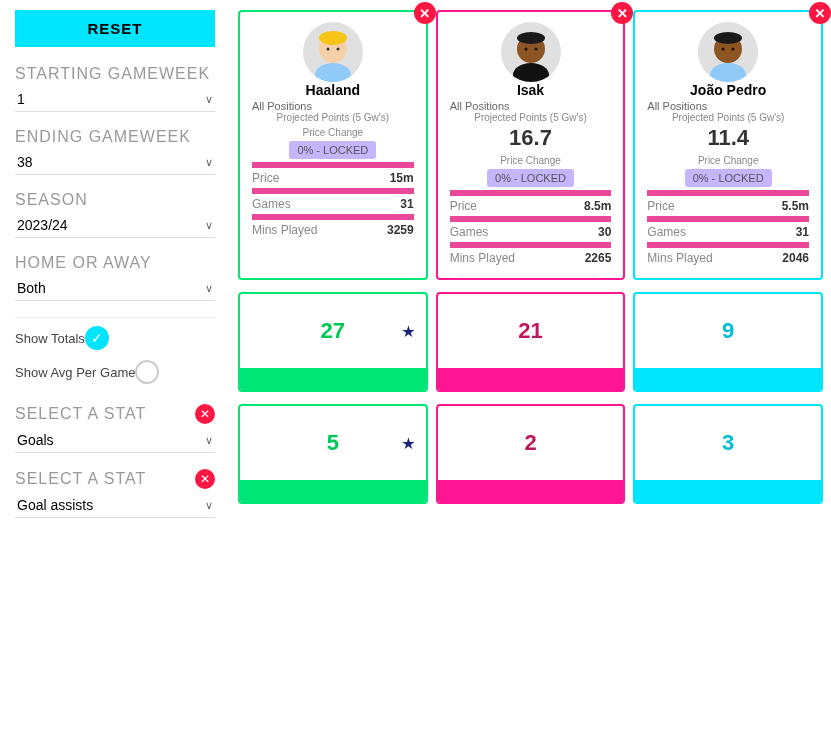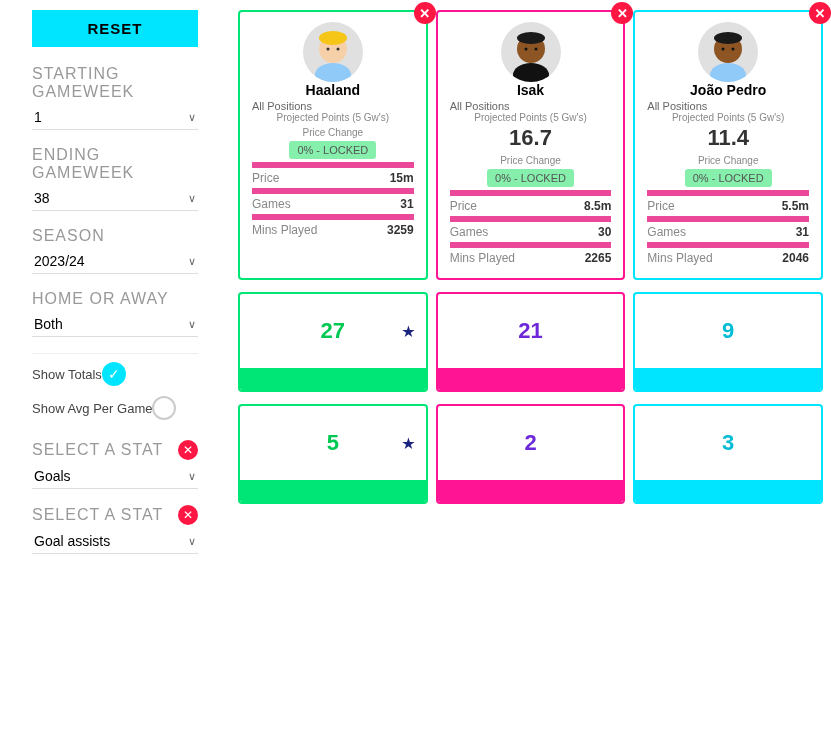--- a/index.html
+++ b/index.html
@@ -8,21 +8,21 @@
       background: #fff;
       width: 831px;
       min-height: 746px;
       display: flex;
       overflow: hidden;
     }
 
     
     .sidebar {
       width: 230px;
-      padding: 10px 32px;
+      padding: 10px 15px;
       background: #fff;
       flex-shrink: 0;
     }
 
     .reset-btn {
       background: #00e5ff;
       color: #000;
       font-weight: bold;
       font-size: 15px;
       border: none;
@@ -214,21 +214,21 @@
     }
 
     .price-change-label {
       font-size: 10px;
       color: #888;
       text-align: center;
       margin-top: 4px;
     }
 
     .locked-badge {
-      background: #86efac;
+      background: #c4b5fd;
       color: #555;
       font-size: 11px;
       text-align: center;
       padding: 3px 8px;
       border-radius: 3px;
       margin: 3px auto;
       width: fit-content;
     }
 
     .card-row {
@@ -267,21 +267,21 @@
       padding: 24px 10px;
       position: relative;
     }
 
     .stat-number {
       font-size: 22px;
       font-weight: bold;
     }
 
     .stat-number.green-text { color: #00c853; }
-    .stat-number.pink-text { color: #6d28d9; }
+    .stat-number.pink-text { color: #be185d; }
     .stat-number.cyan-text { color: #00bcd4; }
 
     .star-icon {
       position: absolute;
       right: 10px;
       top: 50%;
       transform: translateY(-50%);
       color: #1a237e;
       font-size: 16px;
     }

